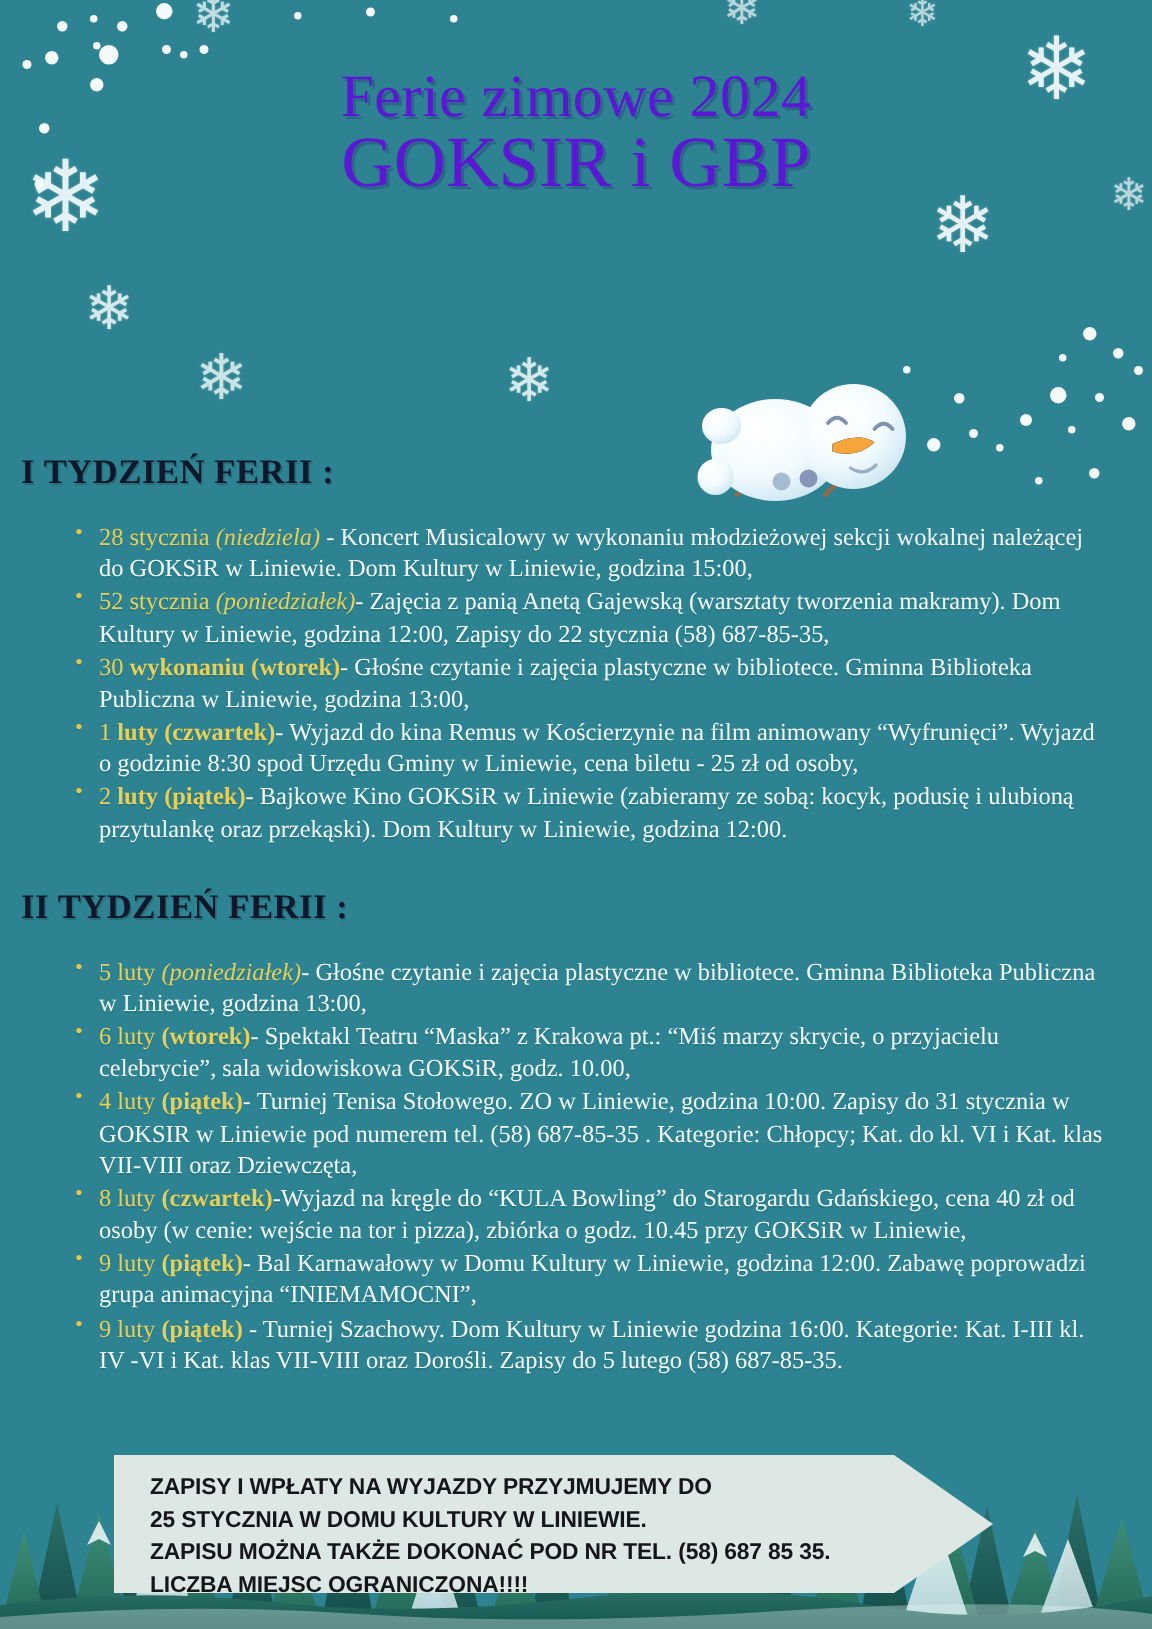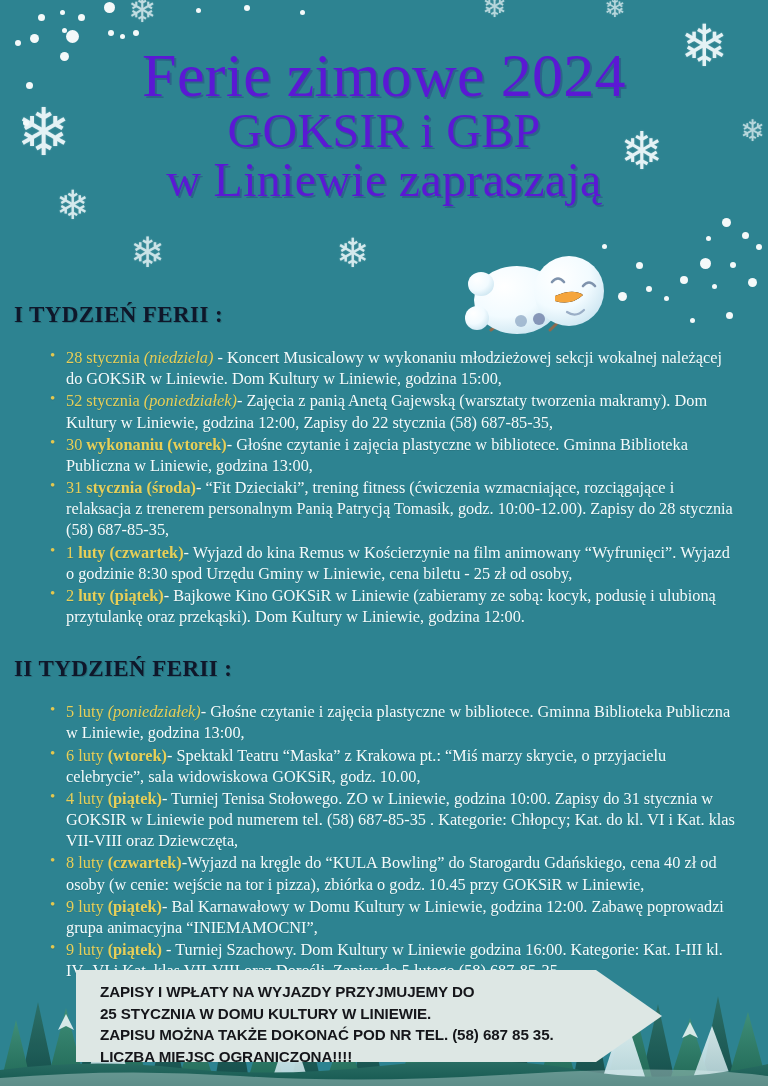--- a/index.html
+++ b/index.html
@@ -39,21 +39,21 @@
     position: absolute;
     top: 44px;
     left: 0;
     width: 768px;
     text-align: center;
     z-index: 5;
   }
   .title-line {
     color: #5b18d4;
     font-family: "Liberation Serif", "DejaVu Serif", serif;
-    font-size: 62px;
+    font-size: 40px;
     line-height: 1.02;
     letter-spacing: .3px;
     text-shadow: 2px 2px 0 rgba(40,10,110,.25);
   }
   .title-line.l2 { font-size: 48px; }
   .title-line.l3 { font-size: 48px; }
 
   
   .snowman { position: absolute; left: 455px; top: 238px; z-index: 4; }
 
@@ -191,21 +191,20 @@
     <span class="dot" style="left:602px;top:244px;width:5px;height:5px;"></span>
     <span class="dot" style="left:756px;top:244px;width:6px;height:6px;"></span>
     <span class="dot" style="left:566px;top:308px;width:6px;height:6px;"></span>
     <span class="dot" style="left:690px;top:318px;width:5px;height:5px;"></span>
     <span class="dot" style="left:726px;top:312px;width:7px;height:7px;"></span>
   </div>
 
   <div class="title-block">
     <div class="title-line l1">Ferie zimowe 2024</div>
     <div class="title-line l2">GOKSIR i GBP</div>
-    <div class="title-line l3">w Liniewie zapraszają</div>
   </div>
 
   <svg class="snowman" width="175" height="105" viewBox="0 0 175 105">
     <defs>
       <radialGradient id="snowBall" cx="35%" cy="30%" r="75%">
         <stop offset="0%" stop-color="#ffffff"></stop>
         <stop offset="60%" stop-color="#f2fbff"></stop>
         <stop offset="100%" stop-color="#cfe7f2"></stop>
       </radialGradient>
     </defs>
@@ -239,21 +238,20 @@
   </svg>
 
   <div class="content">
 
     <div class="section sec1">
       <div class="section-title">I TYDZIEŃ FERII :</div>
       <ul class="events" id="list-0">
           <li><span class="date">28 stycznia </span><span class="date italic">(niedziela)</span><span> - Koncert Musicalowy w wykonaniu młodzieżowej sekcji wokalnej należącej do GOKSiR w Liniewie.  Dom Kultury w Liniewie, godzina 15:00,</span></li>
           <li><span class="date">52 stycznia </span><span class="date italic">(poniedziałek)</span><span>- Zajęcia z panią Anetą Gajewską (warsztaty tworzenia makramy). Dom Kultury w Liniewie, godzina 12:00, Zapisy do 22 stycznia  (58) 687-85-35,</span></li>
           <li><span class="date">30 </span><span class="date bold">wykonaniu (wtorek)</span><span>- Głośne czytanie i zajęcia plastyczne w bibliotece. Gminna Biblioteka Publiczna w Liniewie, godzina 13:00,</span></li>
-          <li><span class="date">31 </span><span class="date bold">stycznia (środa)</span><span>- “Fit Dzieciaki”, trening fitness (ćwiczenia wzmacniające, rozciągające i relaksacja z trenerem personalnym Panią Patrycją Tomasik, godz. 10:00-12.00). Zapisy do 28 stycznia (58) 687-85-35,</span></li>
           <li><span class="date">1 </span><span class="date bold">luty (czwartek)</span><span>- Wyjazd do kina Remus w Kościerzynie na film animowany “Wyfrunięci”. Wyjazd o godzinie 8:30 spod Urzędu Gminy w Liniewie, cena biletu - 25 zł od osoby,</span></li>
           <li><span class="date">2 </span><span class="date bold">luty  (piątek)</span><span>- Bajkowe Kino GOKSiR w Liniewie (zabieramy ze sobą: kocyk, podusię i ulubioną przytulankę oraz przekąski). Dom Kultury w Liniewie, godzina 12:00.</span></li>
         </ul>
     </div>
 
     <div class="section sec2">
       <div class="section-title">II TYDZIEŃ FERII :</div>
       <ul class="events" id="list-1">
           <li><span class="date">5 luty </span><span class="date italic">(poniedziałek)</span><span>- Głośne czytanie i zajęcia plastyczne w bibliotece. Gminna Biblioteka Publiczna w Liniewie, godzina 13:00,</span></li>
           <li><span class="date">6 luty </span><span class="date bold">(wtorek)</span><span>- Spektakl Teatru “Maska” z Krakowa pt.: “Miś marzy skrycie, o przyjacielu celebrycie”, sala widowiskowa GOKSiR, godz. 10.00,</span></li>

